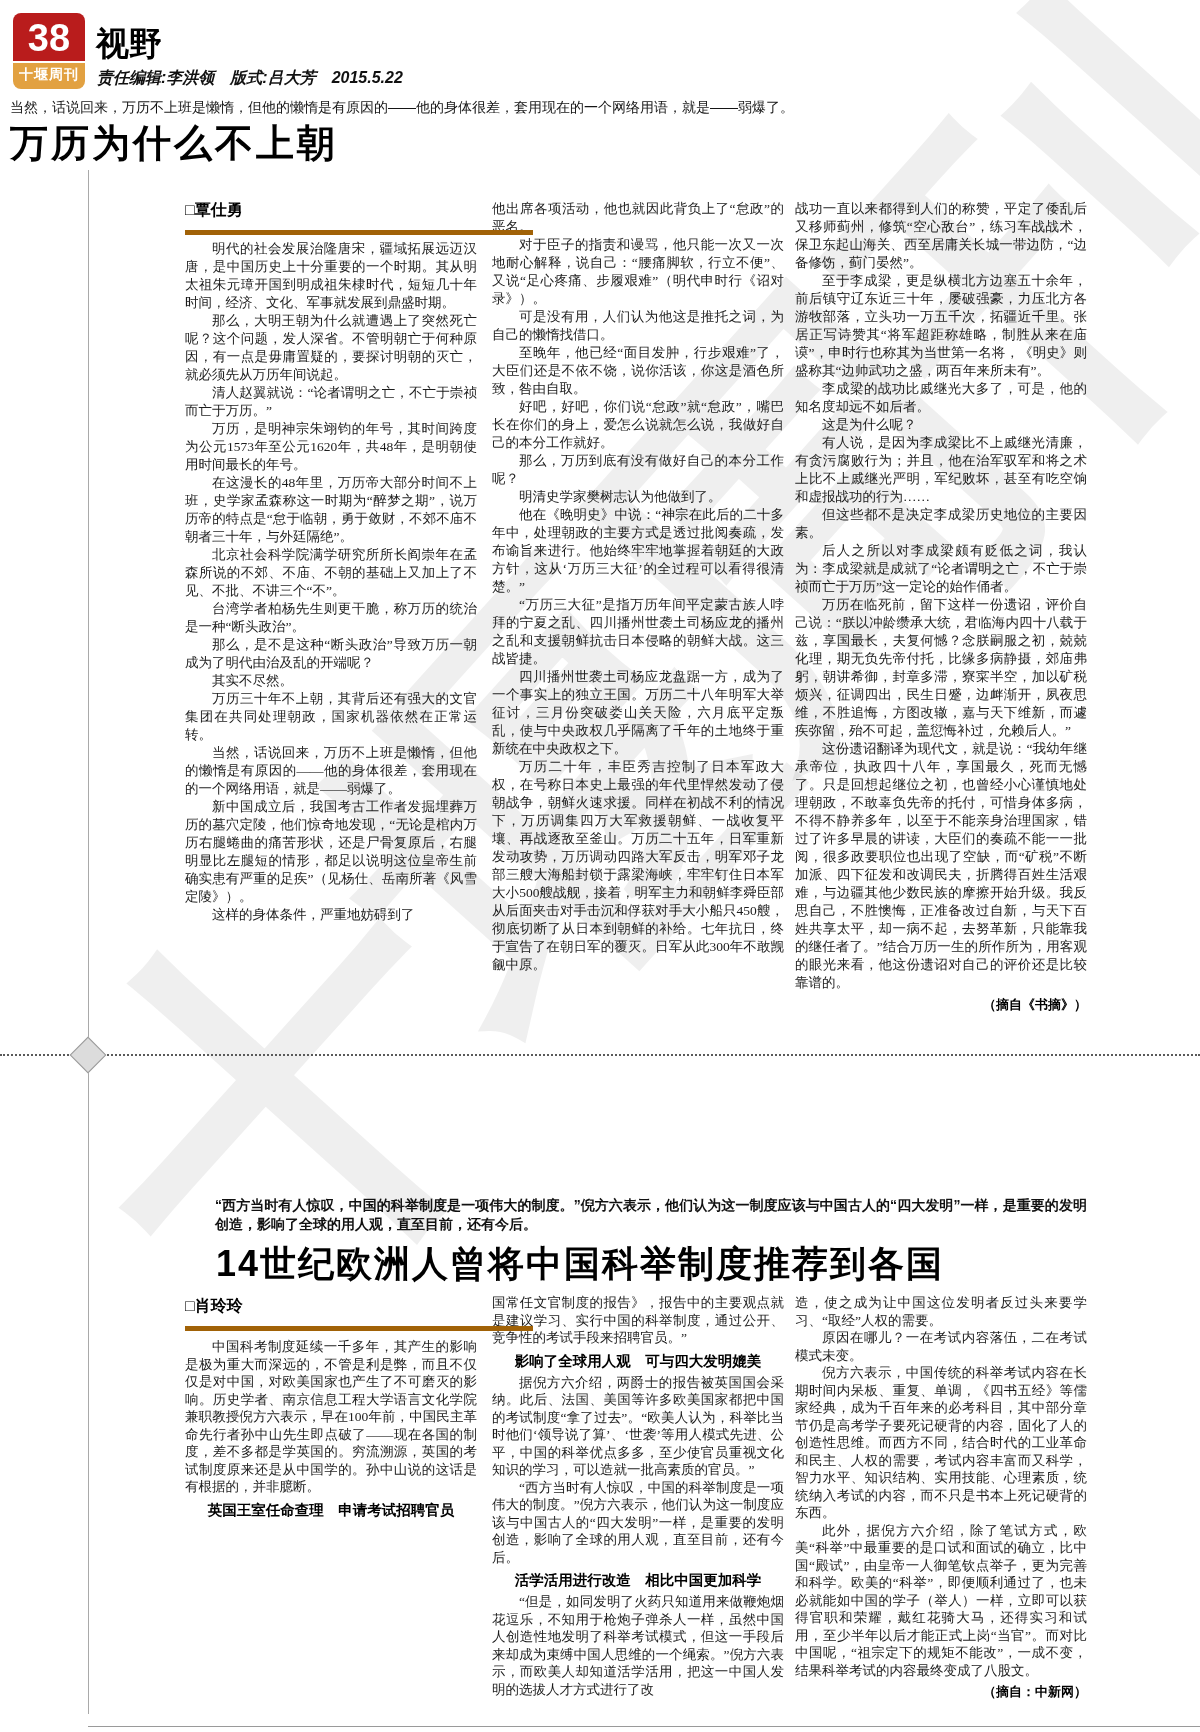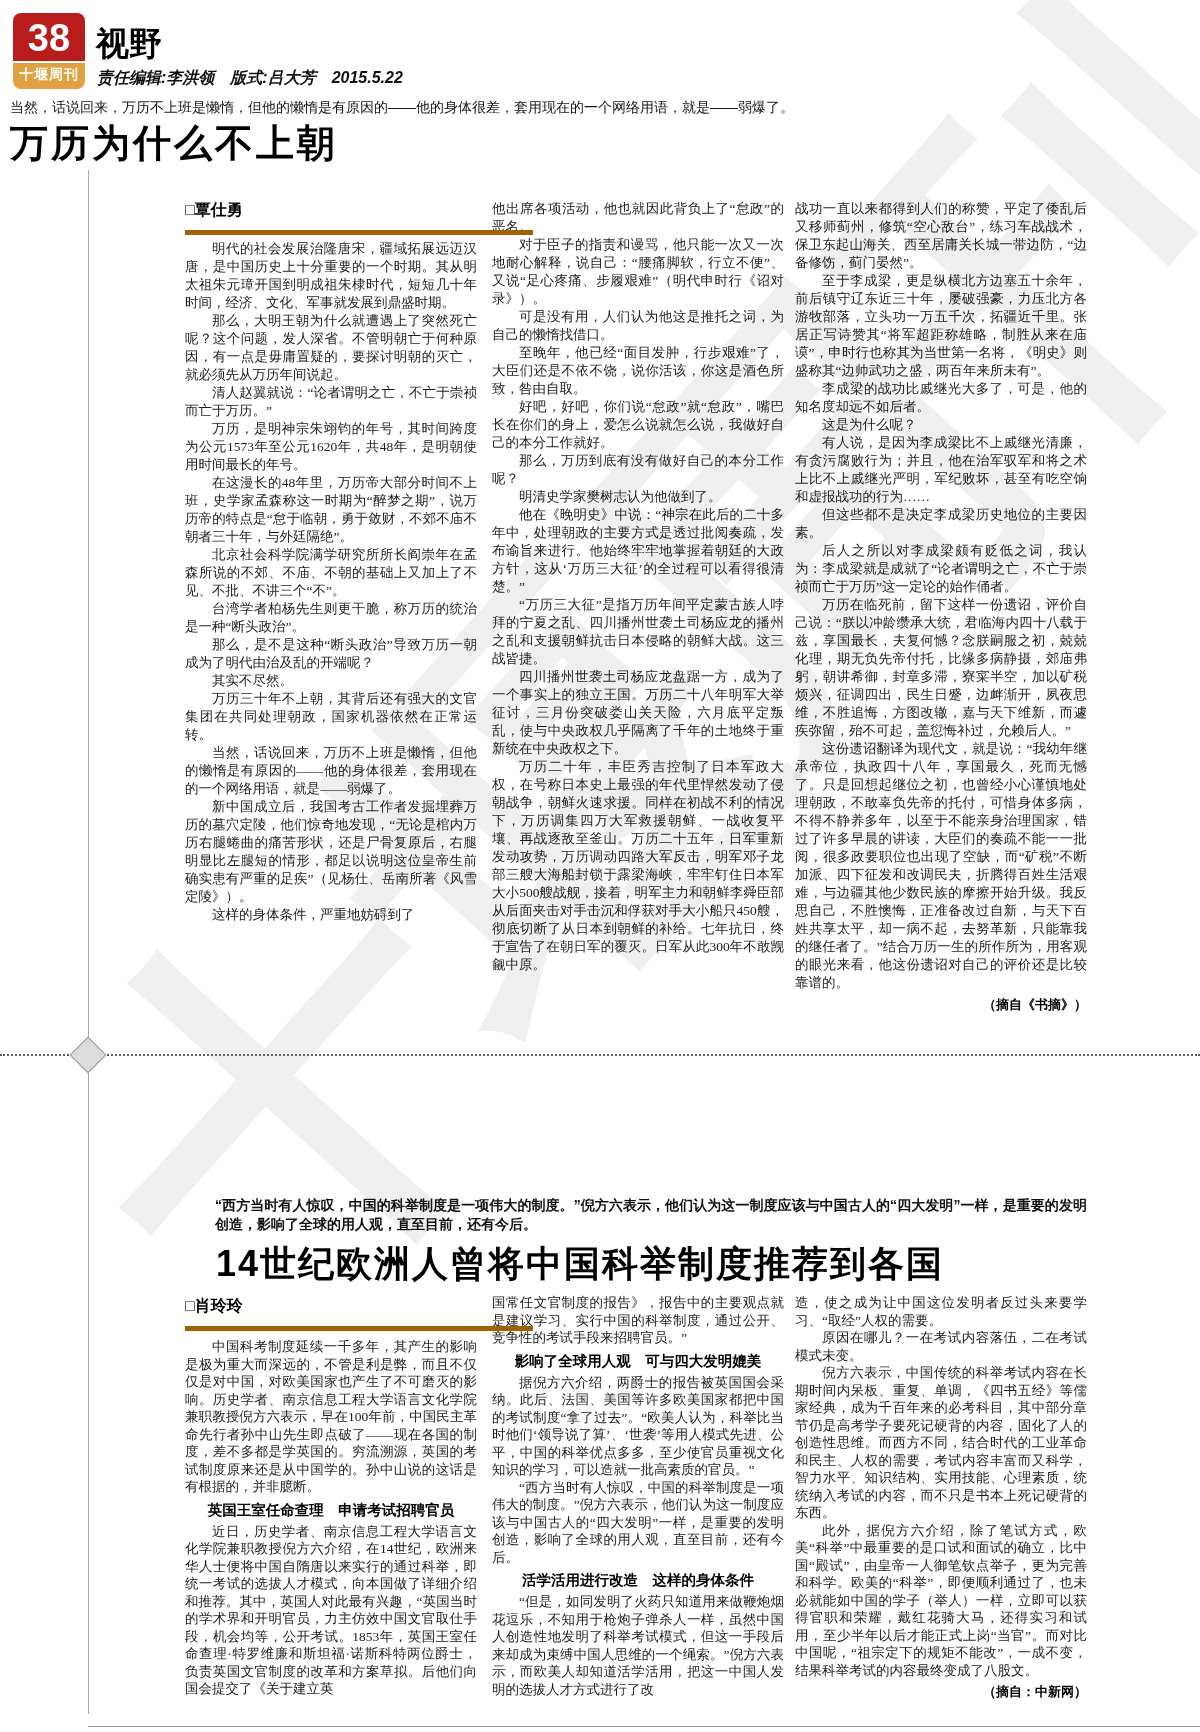--- a/index.html
+++ b/index.html
@@ -118,28 +118,27 @@
     <p class="para">这份遗诏翻译为现代文，就是说：“我幼年继承帝位，执政四十八年，享国最久，死而无憾了。只是回想起继位之初，也曾经小心谨慎地处理朝政，不敢辜负先帝的托付，可惜身体多病，不得不静养多年，以至于不能亲身治理国家，错过了许多早晨的讲读，大臣们的奏疏不能一一批阅，很多政要职位也出现了空缺，而“矿税”不断加派、四下征发和改调民夫，折腾得百姓生活艰难，与边疆其他少数民族的摩擦开始升级。我反思自己，不胜懊悔，正准备改过自新，与天下百姓共享太平，却一病不起，去努革新，只能靠我的继任者了。”结合万历一生的所作所为，用客观的眼光来看，他这份遗诏对自己的评价还是比较靠谱的。</p>
     <p class="credit">（摘自《书摘》）</p>
   </div>
 
 <div class="abs lead2">“西方当时有人惊叹，中国的科举制度是一项伟大的制度。”倪方六表示，他们认为这一制度应该与中国古人的“四大发明”一样，是重要的发明创造，影响了全球的用人观，直至目前，还有今后。</div>
 <h1 class="abs headline2" style="margin:0;">14世纪欧洲人曾将中国科举制度推荐到各国</h1>
 <div id="byline2" class="abs byline">□肖玲玲</div>
 <div id="a2c1" class="abs col">
     <p class="para">中国科考制度延续一千多年，其产生的影响是极为重大而深远的，不管是利是弊，而且不仅仅是对中国，对欧美国家也产生了不可磨灭的影响。历史学者、南京信息工程大学语言文化学院兼职教授倪方六表示，早在100年前，中国民主革命先行者孙中山先生即点破了——现在各国的制度，差不多都是学英国的。穷流溯源，英国的考试制度原来还是从中国学的。孙中山说的这话是有根据的，并非臆断。</p>
     <p class="subhead">英国王室任命查理　申请考试招聘官员</p>
-    <p class="para">近日，历史学者、南京信息工程大学语言文化学院兼职教授倪方六介绍，在14世纪，欧洲来华人士便将中国自隋唐以来实行的通过科举，即统一考试的选拔人才模式，向本国做了详细介绍和推荐。其中，英国人对此最有兴趣，“英国当时的学术界和开明官员，力主仿效中国文官取仕手段，机会均等，公开考试。1853年，英国王室任命查理·特罗维廉和斯坦福·诺斯科特两位爵士，负责英国文官制度的改革和方案草拟。后他们向国会提交了《关于建立英</p>
   </div>
 <div id="a2c2" class="abs col">
     <p class="para cont">国常任文官制度的报告》，报告中的主要观点就是建议学习、实行中国的科举制度，通过公开、竞争性的考试手段来招聘官员。”</p>
     <p class="subhead">影响了全球用人观　可与四大发明媲美</p>
     <p class="para">据倪方六介绍，两爵士的报告被英国国会采纳。此后、法国、美国等许多欧美国家都把中国的考试制度“拿了过去”。“欧美人认为，科举比当时他们‘领导说了算’、‘世袭’等用人模式先进、公平，中国的科举优点多多，至少使官员重视文化知识的学习，可以造就一批高素质的官员。”</p>
     <p class="para">“西方当时有人惊叹，中国的科举制度是一项伟大的制度。”倪方六表示，他们认为这一制度应该与中国古人的“四大发明”一样，是重要的发明创造，影响了全球的用人观，直至目前，还有今后。</p>
-    <p class="subhead">活学活用进行改造　这样的身体条件</p>
+    <p class="subhead">活学活用进行改造　相比中国更加科学</p>
     <p class="para">“但是，如同发明了火药只知道用来做鞭炮烟花逗乐，不知用于枪炮子弹杀人一样，虽然中国人创造性地发明了科举考试模式，但这一手段后来却成为束缚中国人思维的一个绳索。”倪方六表示，而欧美人却知道活学活用，把这一中国人发明的选拔人才方式进行了改</p>
   </div>
 <div id="a2c3" class="abs col">
     <p class="para cont">造，使之成为让中国这位发明者反过头来要学习、“取经”人权的需要。</p>
     <p class="para">原因在哪儿？一在考试内容落伍，二在考试模式未变。</p>
     <p class="para">倪方六表示，中国传统的科举考试内容在长期时间内呆板、重复、单调，《四书五经》等儒家经典，成为千百年来的必考科目，其中部分章节仍是高考学子要死记硬背的内容，固化了人的创造性思维。而西方不同，结合时代的工业革命和民主、人权的需要，考试内容丰富而又科学，智力水平、知识结构、实用技能、心理素质，统统纳入考试的内容，而不只是书本上死记硬背的东西。</p>
     <p class="para">此外，据倪方六介绍，除了笔试方式，欧美“科举”中最重要的是口试和面试的确立，比中国“殿试”，由皇帝一人御笔钦点举子，更为完善和科学。欧美的“科举”，即便顺利通过了，也未必就能如中国的学子（举人）一样，立即可以获得官职和荣耀，戴红花骑大马，还得实习和试用，至少半年以后才能正式上岗“当官”。而对比中国呢，“祖宗定下的规矩不能改”，一成不变，结果科举考试的内容最终变成了八股文。</p>
     <p class="credit">（摘自：中新网）</p>
   </div>
 

